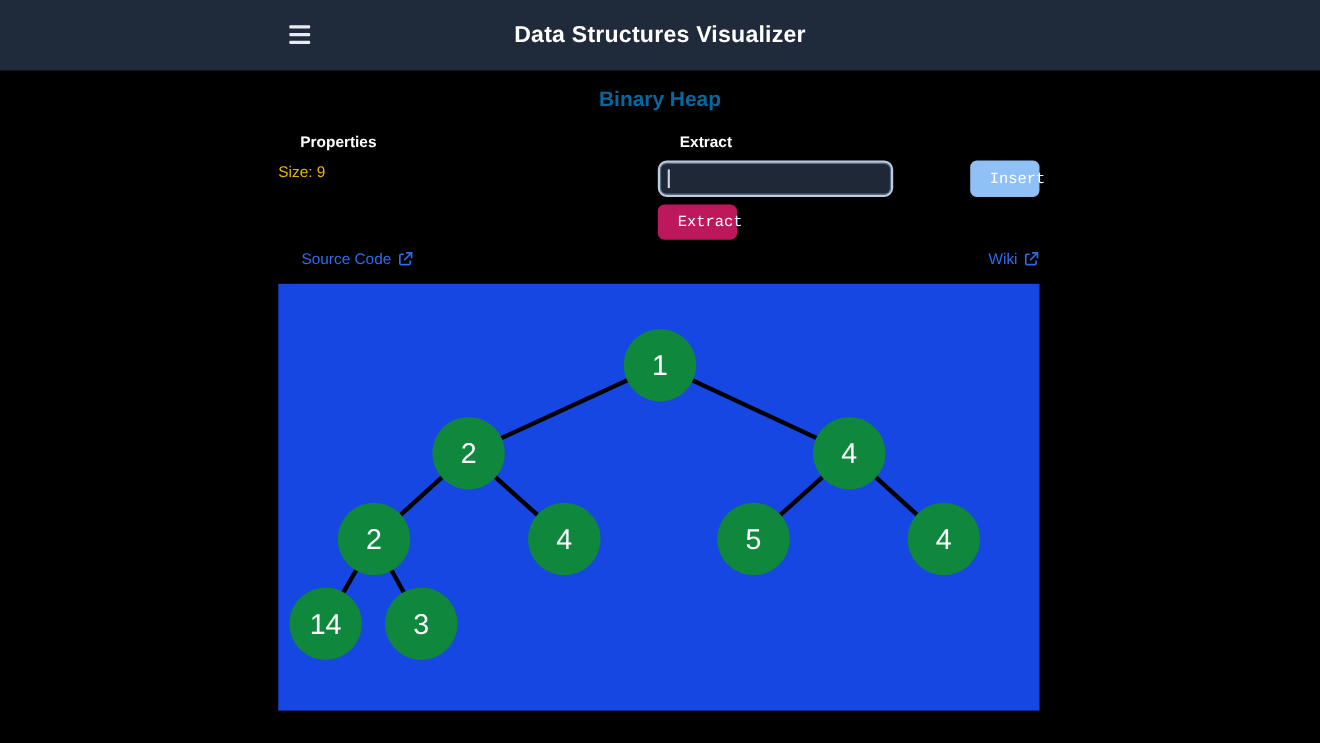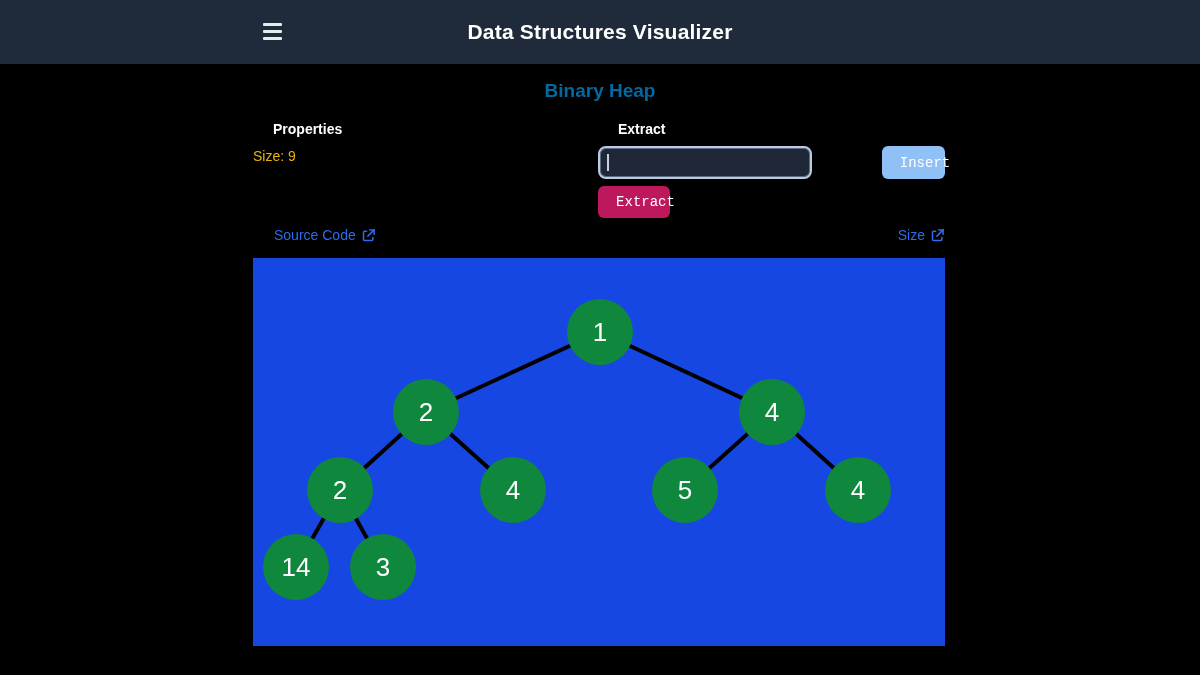--- a/index.html
+++ b/index.html
@@ -123,21 +123,21 @@
   <span>Source Code</span>
   <span class="ext-icon">
     <svg viewBox="0 0 24 24">
         <path d="M9 5H6a2 2 0 0 0-2 2v11a2 2 0 0 0 2 2h11a2 2 0 0 0 2-2v-3"></path>
         <path d="M14 3h7v7"></path>
         <path d="M21 3l-10 10"></path>
       </svg>
   </span>
 </a>
 <a class="ext-link wiki-link">
-  <span>Size</span>
+  <span>Wiki</span>
   <span class="ext-icon">
     <svg viewBox="0 0 24 24">
         <path d="M9 5H6a2 2 0 0 0-2 2v11a2 2 0 0 0 2 2h11a2 2 0 0 0 2-2v-3"></path>
         <path d="M14 3h7v7"></path>
         <path d="M21 3l-10 10"></path>
       </svg>
   </span>
 </a>
 
 <div class="heap-canvas">

